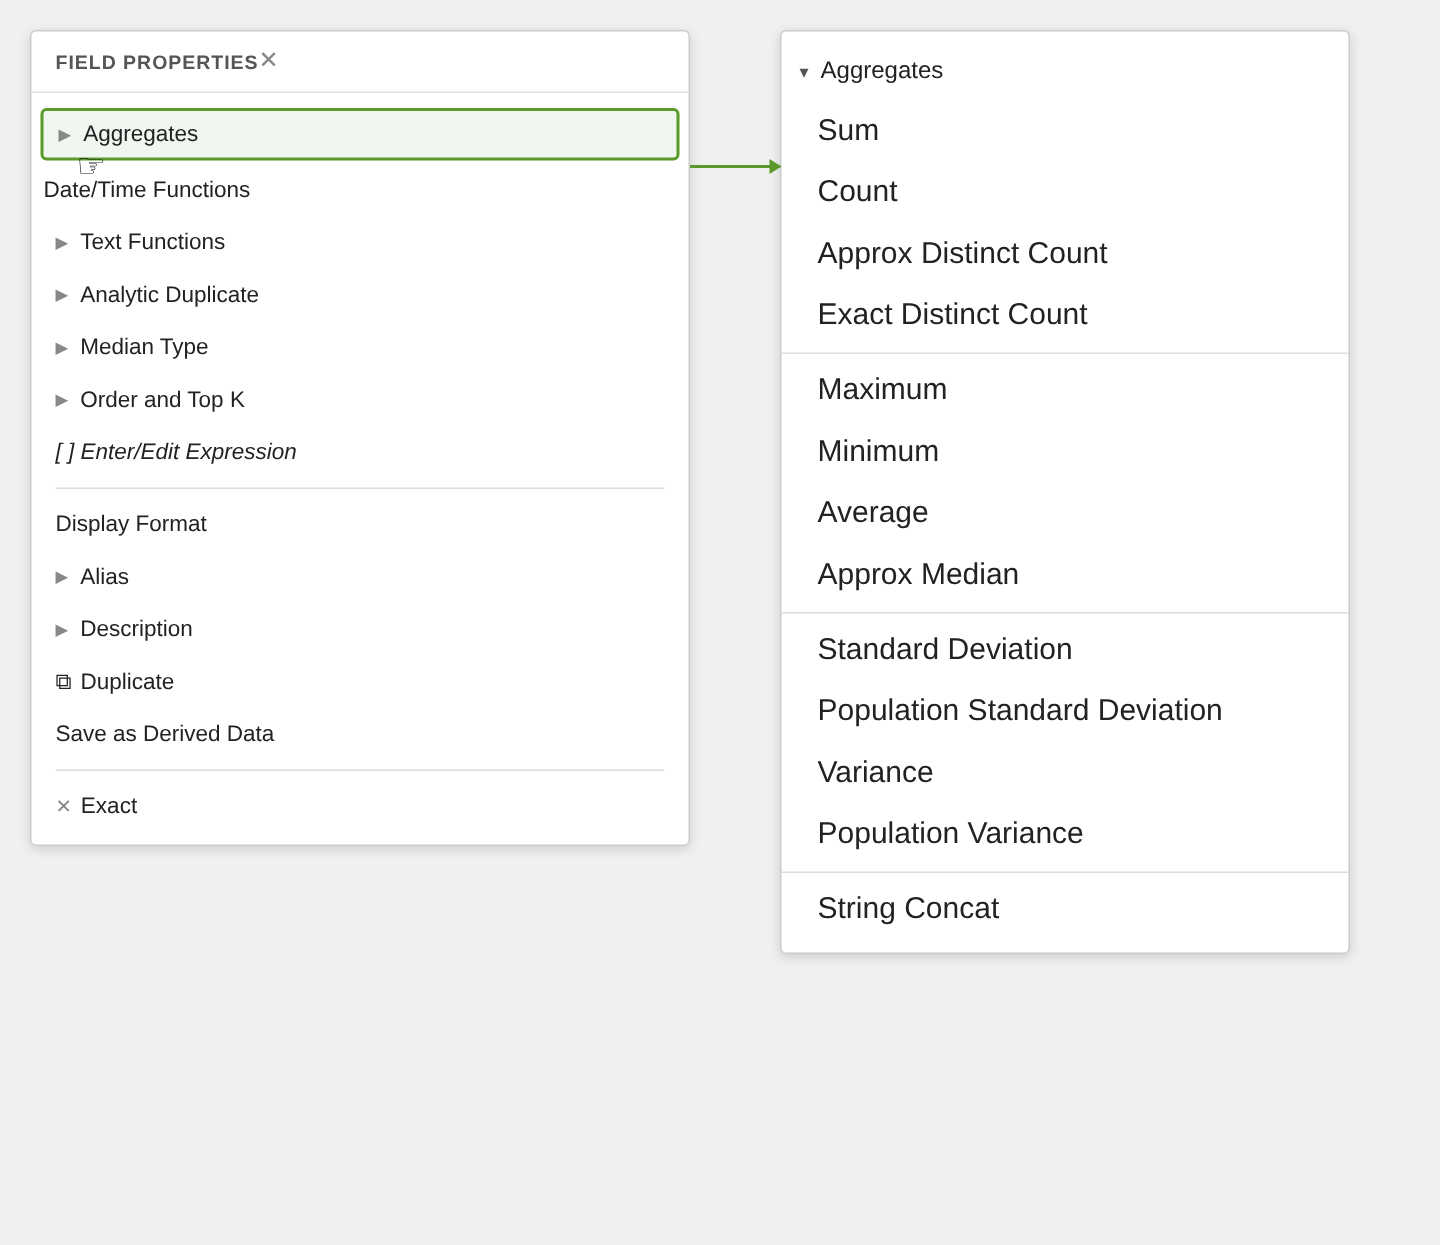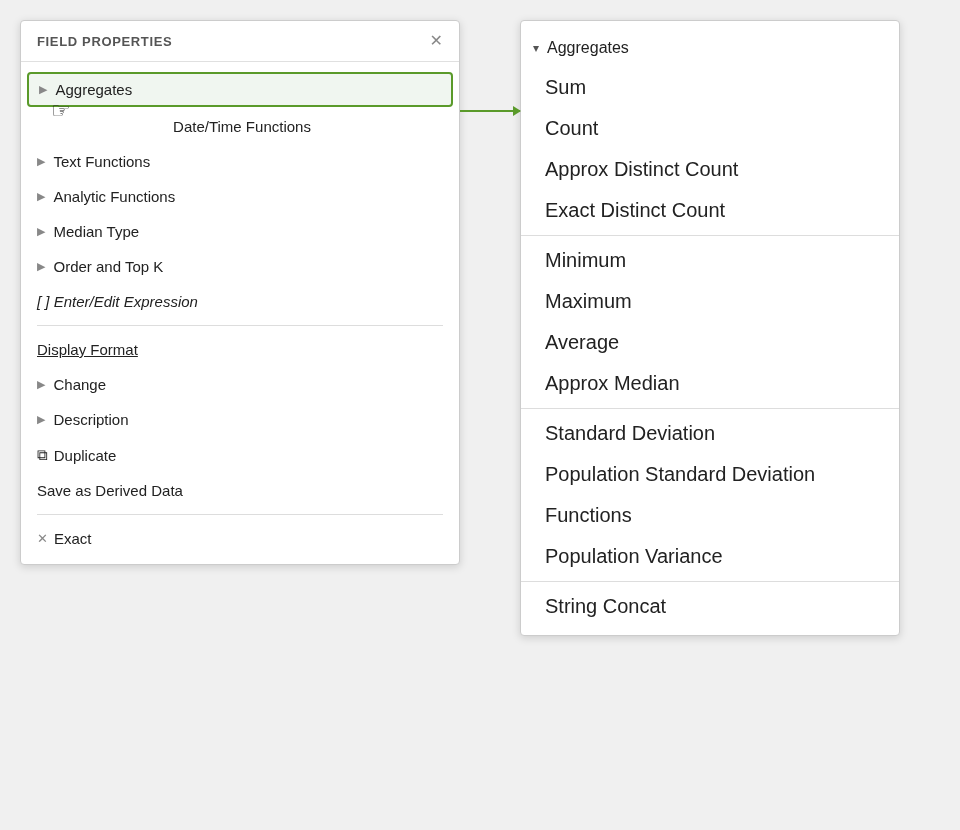--- a/index.html
+++ b/index.html
@@ -28,21 +28,20 @@
       background: #ffffff;
       border: 1px solid #cccccc;
       border-radius: 4px;
       box-shadow: 0 2px 8px rgba(0,0,0,0.15);
       flex-shrink: 0;
     }
 
     .panel-header {
       display: flex;
       align-items: center;
-      justify-content: space-between;
       padding: 12px 16px;
       border-bottom: 1px solid #e0e0e0;
     }
 
     .panel-title {
       font-size: 13px;
       font-weight: 600;
       color: #555555;
       letter-spacing: 0.05em;
       text-transform: uppercase;
@@ -172,57 +171,57 @@
       <span class="close-btn">✕</span>
     </div>
     <div class="panel-body">
 
       <div class="menu-item active" style="position:relative;">
         <span class="arrow">▶</span>
         <span class="menu-item-label">Aggregates</span>
         <span style="position:absolute; left:22px; top:24px; font-size:22px; cursor:default;">☞</span>
       </div>
 
-      <div class="menu-item" style="padding-left:20px;justify-content:center;">
+      <div class="menu-item" style="padding-left:8px;">
         <span class="menu-item-label">Date/Time Functions</span>
       </div>
 
       <div class="menu-item">
         <span class="arrow">▶</span>
         <span class="menu-item-label">Text Functions</span>
       </div>
 
       <div class="menu-item">
         <span class="arrow">▶</span>
-        <span class="menu-item-label">Analytic Functions</span>
+        <span class="menu-item-label">Analytic Duplicate</span>
       </div>
 
       <div class="menu-item">
         <span class="arrow">▶</span>
         <span class="menu-item-label">Median Type</span>
       </div>
 
       <div class="menu-item">
         <span class="arrow">▶</span>
         <span class="menu-item-label">Order and Top K</span>
       </div>
 
       <div class="menu-item" style="font-style:italic;">
         <span class="menu-item-label">[ ] Enter/Edit Expression</span>
       </div>
 
       <hr class="menu-divider">
 
-      <div class="menu-item" style="padding-left:16px;text-decoration:underline;">
+      <div class="menu-item" style="padding-left:16px;">
         <span class="menu-item-label">Display Format</span>
       </div>
 
       <div class="menu-item">
         <span class="arrow">▶</span>
-        <span class="menu-item-label">Change</span>
+        <span class="menu-item-label">Alias</span>
       </div>
 
       <div class="menu-item">
         <span class="arrow">▶</span>
         <span class="menu-item-label">Description</span>
       </div>
 
       <div class="menu-item" style="padding-left:16px;">
         <span style="font-size:15px; margin-right:6px;">⧉</span>
         <span class="menu-item-label">Duplicate</span>
@@ -253,30 +252,30 @@
       <span>Aggregates</span>
     </div>
 
     <div class="agg-item">Sum</div>
     <div class="agg-item">Count</div>
     <div class="agg-item">Approx Distinct Count</div>
     <div class="agg-item">Exact Distinct Count</div>
 
     <hr class="agg-divider">
 
+    <div class="agg-item">Maximum</div>
     <div class="agg-item">Minimum</div>
-    <div class="agg-item">Maximum</div>
     <div class="agg-item">Average</div>
     <div class="agg-item">Approx Median</div>
 
     <hr class="agg-divider">
 
     <div class="agg-item">Standard Deviation</div>
     <div class="agg-item">Population Standard Deviation</div>
-    <div class="agg-item">Functions</div>
+    <div class="agg-item">Variance</div>
     <div class="agg-item">Population Variance</div>
 
     <hr class="agg-divider">
 
     <div class="agg-item">String Concat</div>
 
   </div>
 
 </div>
 

